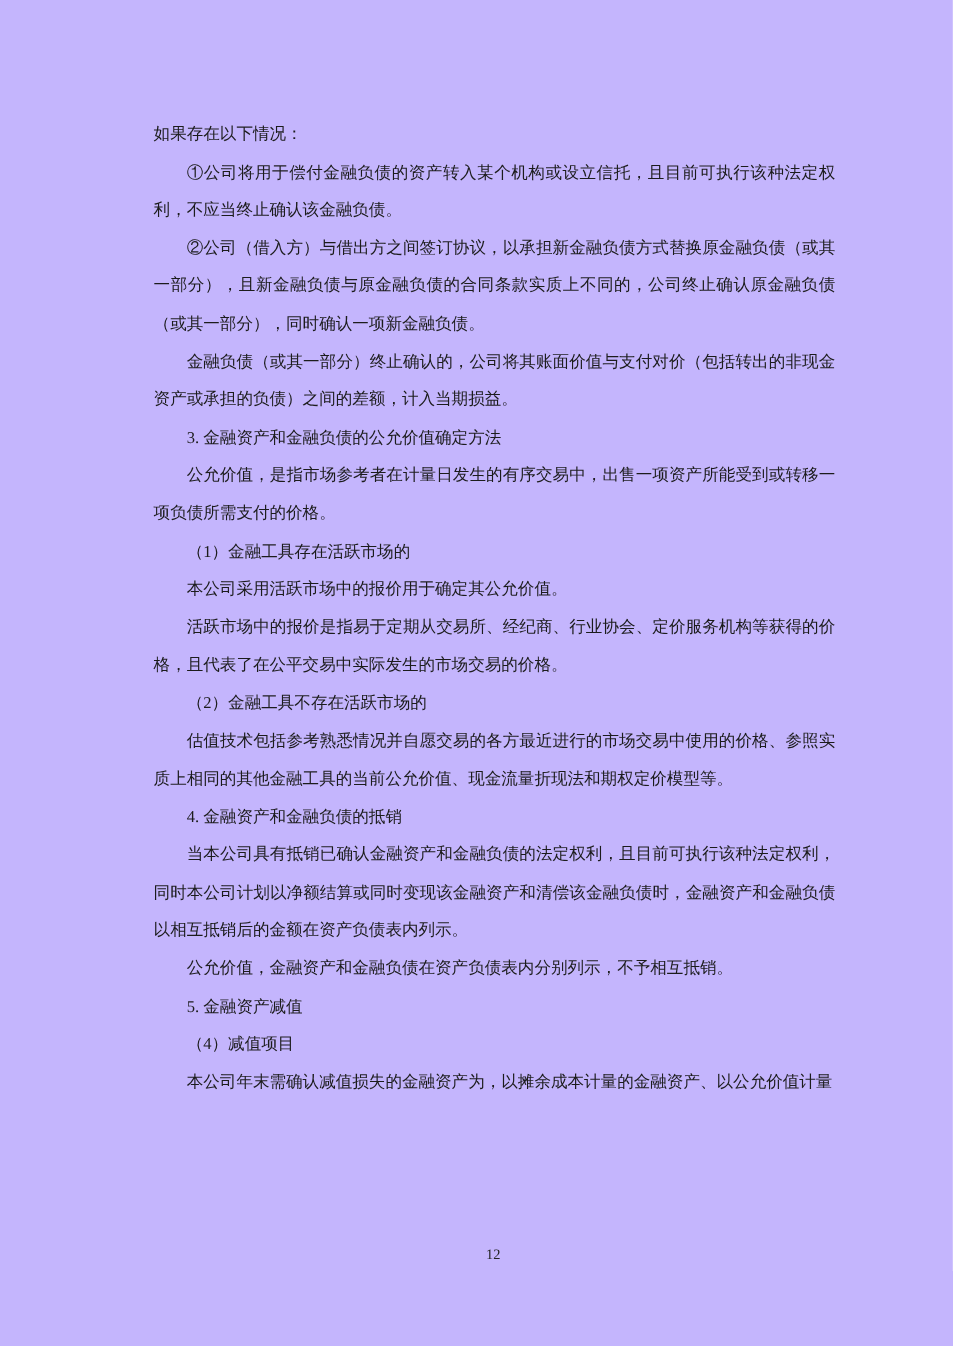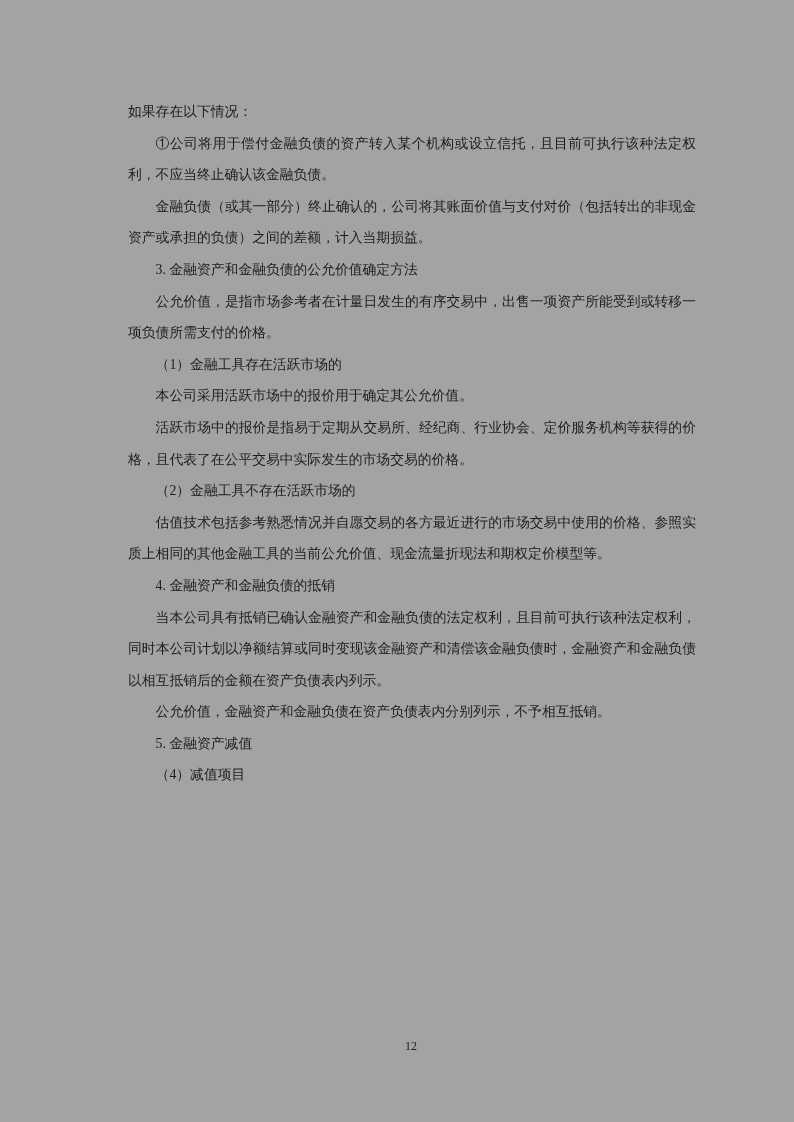--- a/index.html
+++ b/index.html
@@ -12,21 +12,21 @@
     height: 1122px;
     position: relative;
     font-family: "Liberation Serif", "DejaVu Serif", serif;
     overflow: hidden;
   }
   .sheet {
     position: absolute;
     left: 0; top: 0;
     width: 794px;
     height: 1122px;
-    background: #a3a3a3;
+    background: #c4b5fd;
   }
   .content {
     position: absolute;
     left: 128px;
     top: 96px;
     width: 568px;
   }
   .content p {
     margin: 0;
     padding: 0;
@@ -55,32 +55,34 @@
   }
 </style>
 </head>
 <body>
 
 <div class="sheet">
 
   <div class="content">
     <p class="continued">如果存在以下情况：</p>
     <p>①公司将用于偿付金融负债的资产转入某个机构或设立信托，且目前可执行该种法定权利，不应当终止确认该金融负债。</p>
+    <p>②公司（借入方）与借出方之间签订协议，以承担新金融负债方式替换原金融负债（或其一部分），且新金融负债与原金融负债的合同条款实质上不同的，公司终止确认原金融负债（或其一部分），同时确认一项新金融负债。</p>
     <p>金融负债（或其一部分）终止确认的，公司将其账面价值与支付对价（包括转出的非现金资产或承担的负债）之间的差额，计入当期损益。</p>
     <p>3. 金融资产和金融负债的公允价值确定方法</p>
     <p>公允价值，是指市场参考者在计量日发生的有序交易中，出售一项资产所能受到或转移一项负债所需支付的价格。</p>
     <p>（1）金融工具存在活跃市场的</p>
     <p>本公司采用活跃市场中的报价用于确定其公允价值。</p>
     <p>活跃市场中的报价是指易于定期从交易所、经纪商、行业协会、定价服务机构等获得的价格，且代表了在公平交易中实际发生的市场交易的价格。</p>
     <p>（2）金融工具不存在活跃市场的</p>
     <p>估值技术包括参考熟悉情况并自愿交易的各方最近进行的市场交易中使用的价格、参照实质上相同的其他金融工具的当前公允价值、现金流量折现法和期权定价模型等。</p>
     <p>4. 金融资产和金融负债的抵销</p>
     <p>当本公司具有抵销已确认金融资产和金融负债的法定权利，且目前可执行该种法定权利，同时本公司计划以净额结算或同时变现该金融资产和清偿该金融负债时，金融资产和金融负债以相互抵销后的金额在资产负债表内列示。</p>
     <p>公允价值，金融资产和金融负债在资产负债表内分别列示，不予相互抵销。</p>
     <p>5. 金融资产减值</p>
     <p>（4）减值项目</p>
+    <p>本公司年末需确认减值损失的金融资产为，以摊余成本计量的金融资产、以公允价值计量</p>
   </div>
 
   <div class="page-footer">
     <span>12</span>
   </div>
 
 </div>
 
 </body></html>

